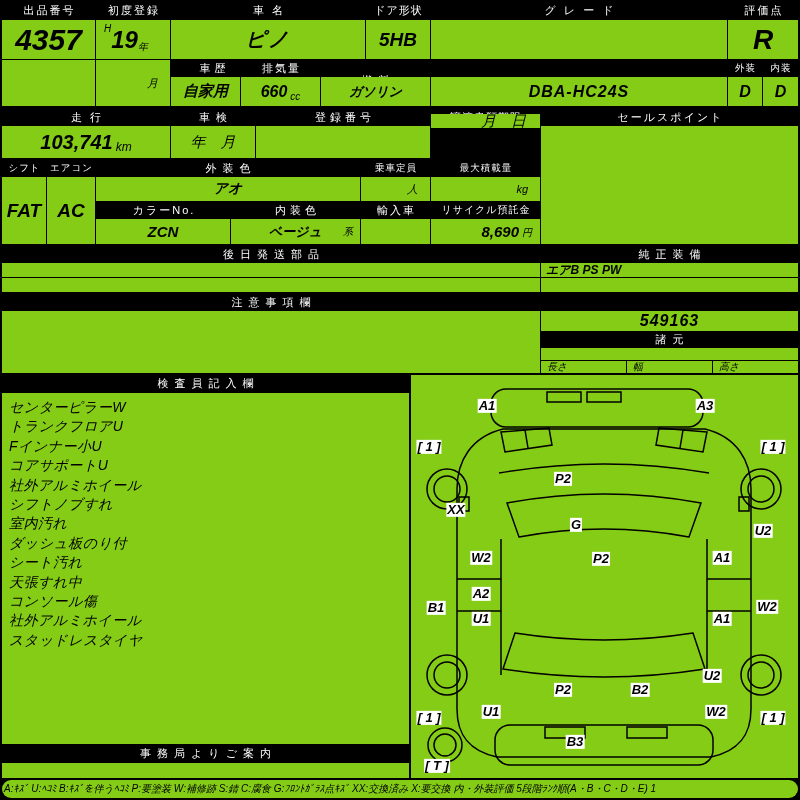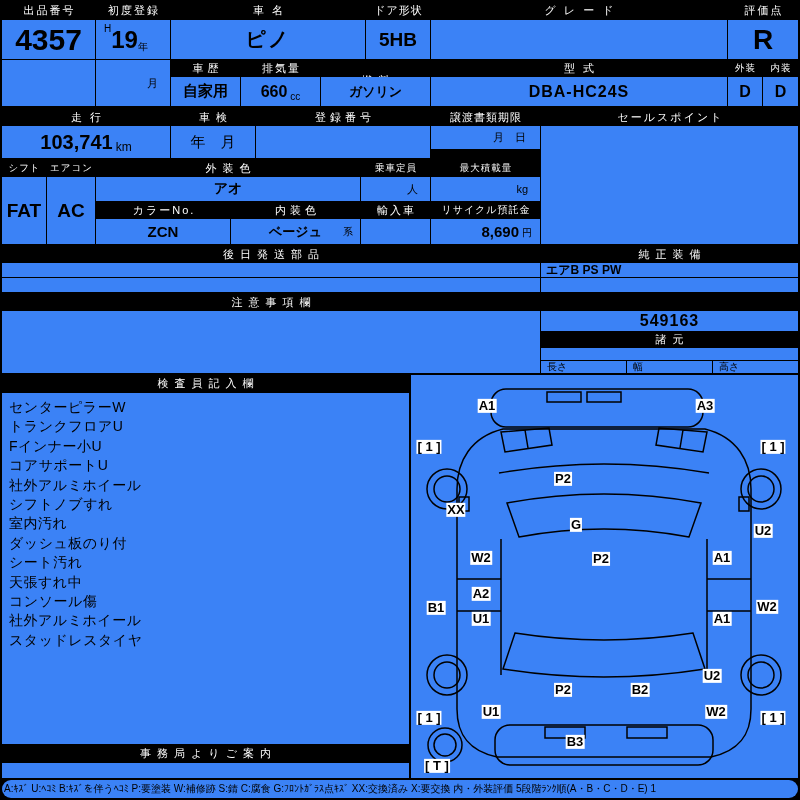--- a/index.html
+++ b/index.html
@@ -5,21 +5,21 @@
   html,body{margin:0;padding:0;}
   body{font-family:"Liberation Sans","DejaVu Sans",sans-serif;}
   #sheet{position:relative;width:800px;height:800px;background:#000;overflow:hidden;padding-left:24px;}
   .h{position:absolute;background:#000;color:#fff;display:flex;align-items:center;justify-content:center;
      font-size:11px;letter-spacing:4px;text-indent:4px;white-space:nowrap;}
   .h.ls1{letter-spacing:1px;text-indent:1px;}
   .h.ls2{letter-spacing:2px;text-indent:2px;}
   .h.ls6{letter-spacing:6px;text-indent:6px;}
   .h.ls8{letter-spacing:8px;text-indent:8px;}
   .h.sm{font-size:9.5px;letter-spacing:1px;text-indent:1px;}
-  .c{position:absolute;background:#3b82f6;color:#000;display:flex;align-items:center;justify-content:center;white-space:nowrap;}
+  .c{position:absolute;background:#84cc16;color:#000;display:flex;align-items:center;justify-content:center;white-space:nowrap;font-style:italic;}
   .big{font-size:30px;font-weight:bold;}
   .bold{font-weight:bold;}
   .era{font-size:10px;align-self:flex-start;margin-top:3px;}
   .yearbig{font-size:24px;font-weight:bold;line-height:1;}
   .sfx{font-size:10px;align-self:flex-end;margin-bottom:5px;}
   .unit{font-size:10px;font-weight:normal;margin-left:3px;align-self:flex-end;margin-bottom:4px;}
   .right{justify-content:flex-end;}
   .left{justify-content:flex-start;}
   .notes{flex-direction:column;align-items:flex-start;justify-content:flex-start;padding:5px 0 0 7px;box-sizing:border-box;}
   .note-line{font-size:14px;line-height:19.4px;letter-spacing:0.5px;}
@@ -45,24 +45,23 @@
     <span class="yearbig">19</span>
     <span class="sfx">年</span>
   </div>
   <div class="c bold" style="left:171px;top:20px;width:194px;height:39px;font-size:20px;letter-spacing:2px">ピノ</div>
   <div class="c bold" style="left:366px;top:20px;width:64px;height:39px;font-size:19px">5HB</div>
   <div class="c" style="left:431px;top:20px;width:296px;height:39px"></div>
   <div class="c bold" style="left:728px;top:20px;width:70px;height:39px;font-size:28px">R</div>
 
   <div class="c" style="left:2px;top:60px;width:93px;height:46px"></div>
   <div class="c right" style="left:96px;top:60px;width:74px;height:46px;padding-right:12px;box-sizing:border-box;font-size:11px">月</div>
-  <div class="h" style="left:171px;top:60px;width:69px;height:16px">車歴</div>
+  <div class="h" style="left:178px;top:60px;width:69px;height:16px">車歴</div>
   <div class="h ls2" style="left:241px;top:60px;width:79px;height:16px">排気量</div>
   <div class="h ls6" style="left:321px;top:72px;width:109px;height:16px">燃料</div>
-  <div class="h ls8" style="left:431px;top:60px;width:296px;height:16px">型式</div>
   <div class="h sm" style="left:728px;top:60px;width:34px;height:16px">外装</div>
   <div class="h sm" style="left:763px;top:60px;width:35px;height:16px">内装</div>
 
   <div class="c bold" style="left:171px;top:77px;width:69px;height:29px;font-size:15px">自家用</div>
   <div class="c" style="left:241px;top:77px;width:79px;height:29px">
     <span class="bold" style="font-size:16px">660</span>
     <span class="unit">cc</span>
   </div>
   <div class="c bold" style="left:321px;top:77px;width:109px;height:29px;font-size:13px">ガソリン</div>
   <div class="c bold" style="left:431px;top:77px;width:296px;height:29px;font-size:16px;letter-spacing:1px">DBA-HC24S</div>
@@ -74,21 +73,21 @@
   <div class="h" style="left:256px;top:109px;width:174px;height:16px">登録番号</div>
   <div class="h ls1" style="left:431px;top:109px;width:109px;height:16px">譲渡書類期限</div>
   <div class="h ls2" style="left:541px;top:109px;width:257px;height:16px">セールスポイント</div>
 
   <div class="c" style="left:2px;top:126px;width:168px;height:32px">
     <span class="bold" style="font-size:20px">103,741</span>
     <span class="unit" style="font-size:12px">km</span>
   </div>
   <div class="c" style="left:171px;top:126px;width:84px;height:32px;font-size:15px">年　月</div>
   <div class="c" style="left:256px;top:126px;width:174px;height:32px"></div>
-  <div class="c right" style="left:431px;top:126px;width:109px;height:23px;font-size:11px;padding-right:14px;box-sizing:border-box">月　日</div>
+  <div class="c right" style="left:431px;top:114px;width:109px;height:14px;font-size:15px;padding-right:14px;box-sizing:border-box">月　日</div>
   <div class="c" style="left:541px;top:126px;width:257px;height:118px"></div>
 
   <div class="h sm" style="left:2px;top:160px;width:44px;height:16px">シフト</div>
   <div class="h sm" style="left:47px;top:160px;width:48px;height:16px">エアコン</div>
   <div class="h ls6" style="left:96px;top:160px;width:264px;height:16px">外装色</div>
   <div class="h sm" style="left:361px;top:160px;width:69px;height:16px">乗車定員</div>
   <div class="h sm" style="left:431px;top:160px;width:109px;height:16px">最大積載量</div>
 
   <div class="c bold" style="left:47px;top:177px;width:48px;height:67px;font-size:19px">AC</div>
   <div class="c bold" style="left:2px;top:177px;width:44px;height:67px;font-size:19px">FAT</div>

